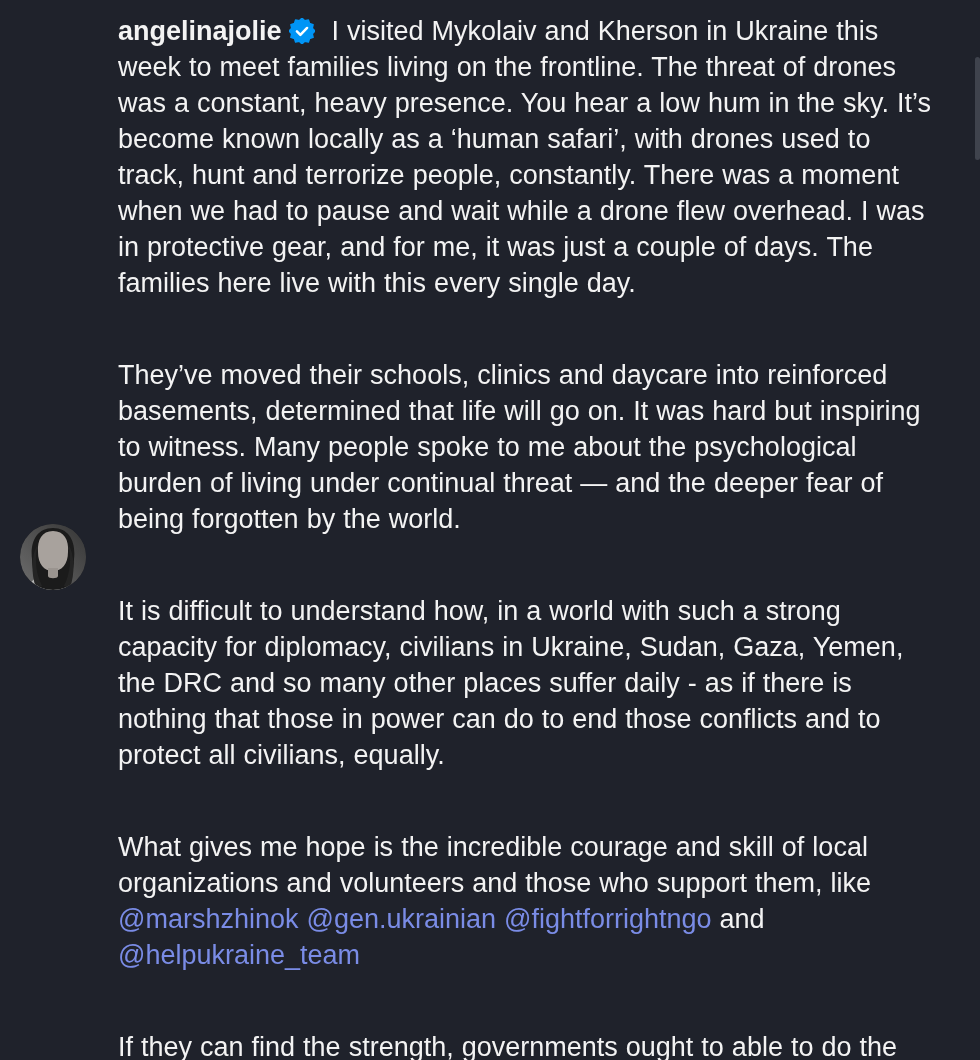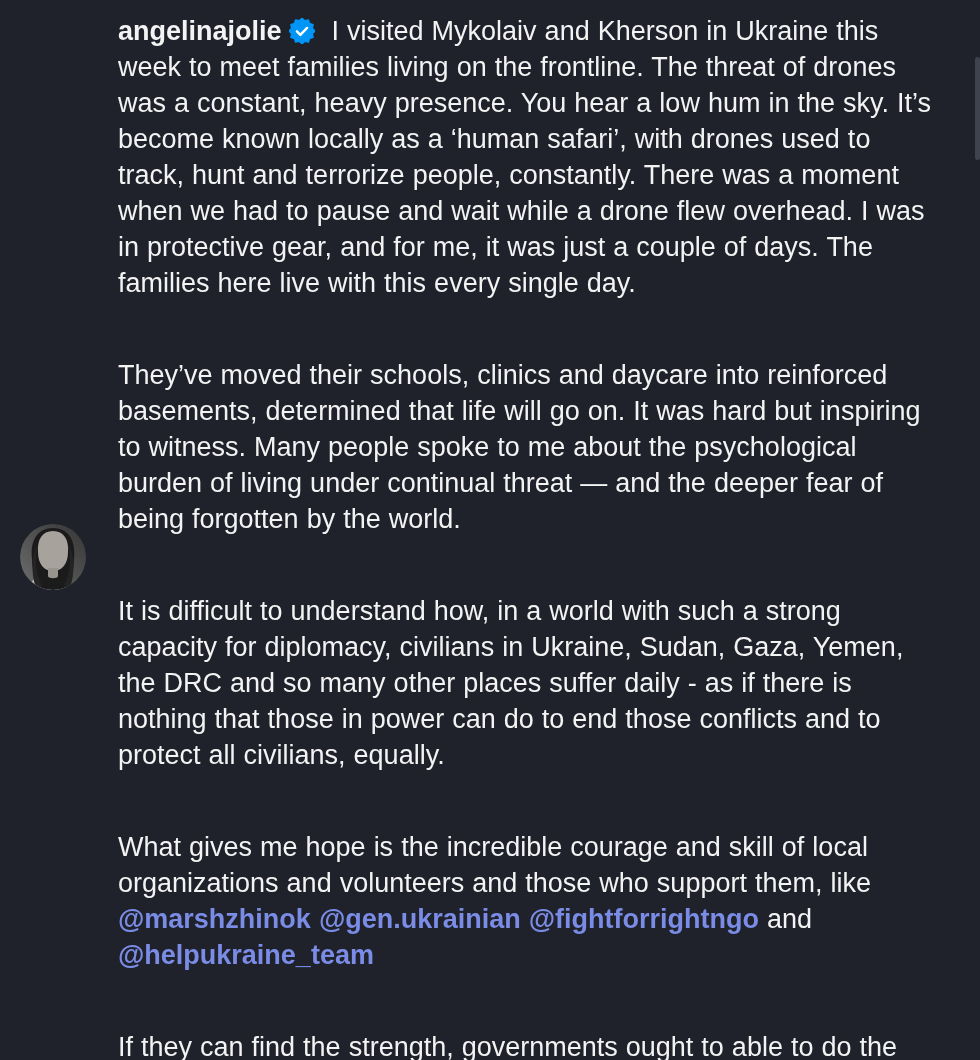--- a/index.html
+++ b/index.html
@@ -48,21 +48,20 @@
   }
   .badge {
     display: inline-block;
     width: 26px; height: 26px;
     vertical-align: -4px;
     margin: 0 9px 0 7px;
   }
   .mention {
     color: var(--mention-link);
     cursor: pointer;
-    font-weight: bold;
   }
   .scrollbar-thumb {
     position: absolute;
     top: 57px; right: 0;
     width: 5px; height: 103px;
     border-radius: 3px;
     background: #3f434d;
   }
 </style>
 </head>

